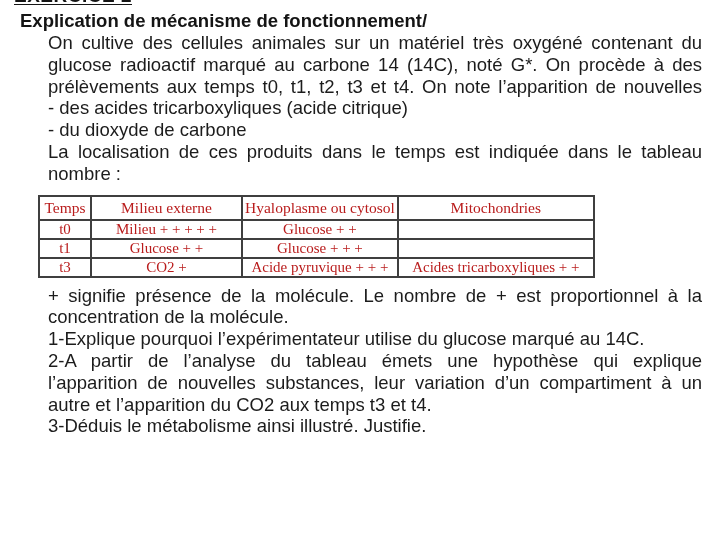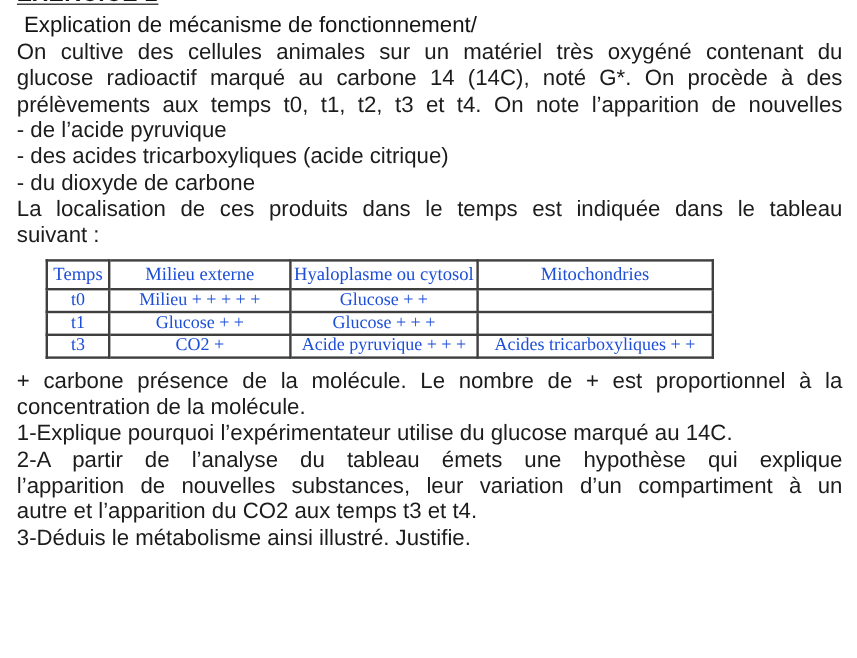--- a/index.html
+++ b/index.html
@@ -29,43 +29,44 @@
     margin-top: -16px;
     font-size: 19px;
     line-height: 23px;
     font-weight: 700;
     text-decoration: underline;
     text-underline-offset: 2px;
     letter-spacing: 0.5px;
     color: #141414;
   }
   .heading {
-    font-weight: 400;
+    font-weight: 700;
     font-size: 18.5px;
     line-height: 22px;
     padding-left: 6px;
     margin-top: 1px;
     color: #141414;
   }
   .line {
     font-size: 18.5px;
     line-height: 21.8px;
+    margin-left: 34px;
   }
   .just {
     text-align: justify;
     text-align-last: justify;
   }
   .tbl-wrap {
     margin: 10px 0 7px 24px;
   }
   table {
     border-collapse: collapse;
     font-family: "Liberation Serif", serif;
     font-size: 15px;
-    color: #1d4ed8;
+    color: #b91c1c;
     table-layout: fixed;
   }
   th, td {
     border: 2px solid #3f3f3f;
     text-align: center;
     vertical-align: middle;
     padding: 0 2px;
     overflow: hidden;
     white-space: nowrap;
     font-weight: normal;
@@ -90,25 +91,24 @@
 
   <div class="clip-wrap">
     <span class="clip-title">EXERCICE 2 :</span>
   </div>
 
   <div class="heading">Explication de mécanisme de fonctionnement/</div>
 
   <div class="line just">On cultive des cellules animales sur un matériel très oxygéné contenant du</div>
   <div class="line just">glucose radioactif marqué au carbone 14 (14C), noté G*. On procède à des</div>
   <div class="line just">prélèvements aux temps t0, t1, t2, t3 et t4. On note l’apparition de nouvelles</div>
-  <div class="line">- de l’acide pyruvique</div>
   <div class="line">- des acides tricarboxyliques (acide citrique)</div>
   <div class="line">- du dioxyde de carbone</div>
   <div class="line just">La localisation de ces produits dans le temps est indiquée dans le tableau</div>
-  <div class="line">suivant :</div>
+  <div class="line">nombre :</div>
 
   <div class="tbl-wrap">
     <table>
       <colgroup>
         <col class="c-temps">
           <col class="c-milieu">
           <col class="c-hyalo">
           <col class="c-mito">
       </colgroup>
       <thead>
@@ -135,21 +135,21 @@
         <tr>
           <td>t3</td>
           <td>CO2 +</td>
           <td>Acide pyruvique + + +</td>
           <td>Acides tricarboxyliques + +</td>
         </tr>
       </tbody>
     </table>
   </div>
 
-  <div class="line just">+ carbone présence de la molécule. Le nombre de + est proportionnel à la</div>
+  <div class="line just">+ signifie présence de la molécule. Le nombre de + est proportionnel à la</div>
   <div class="line">concentration de la molécule.</div>
   <div class="line">1-Explique pourquoi l’expérimentateur utilise du glucose marqué au 14C.</div>
   <div class="line just">2-A partir de l’analyse du tableau émets une hypothèse qui explique</div>
   <div class="line just">l’apparition de nouvelles substances, leur variation d’un compartiment à un</div>
   <div class="line">autre et l’apparition du CO2 aux temps t3 et t4.</div>
   <div class="line">3-Déduis le métabolisme ainsi illustré. Justifie.</div>
 
 </div>
 
 </body></html>

